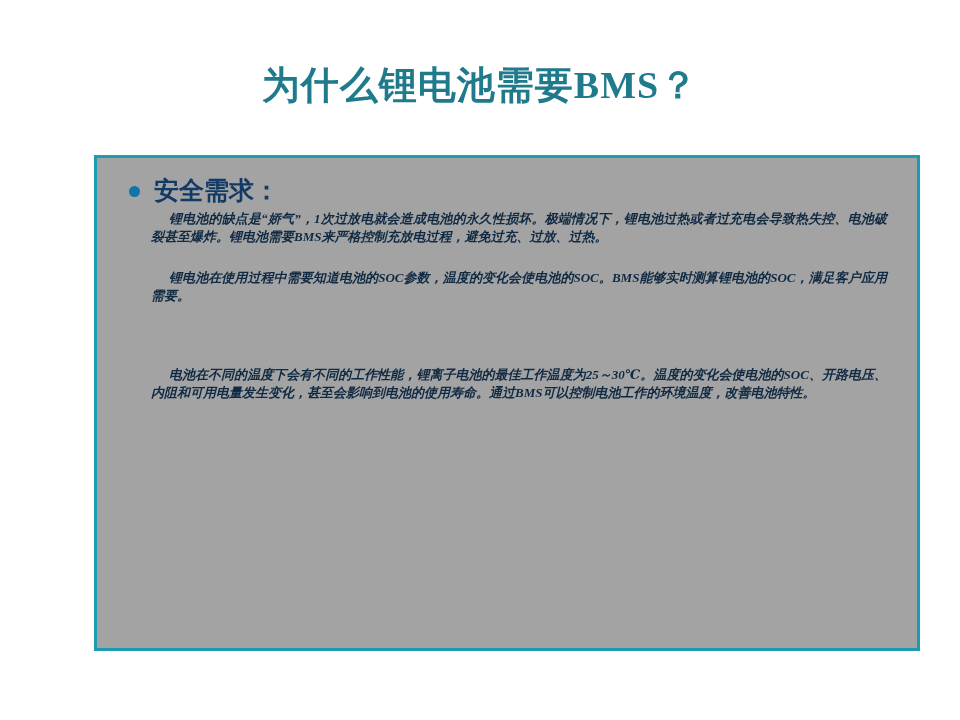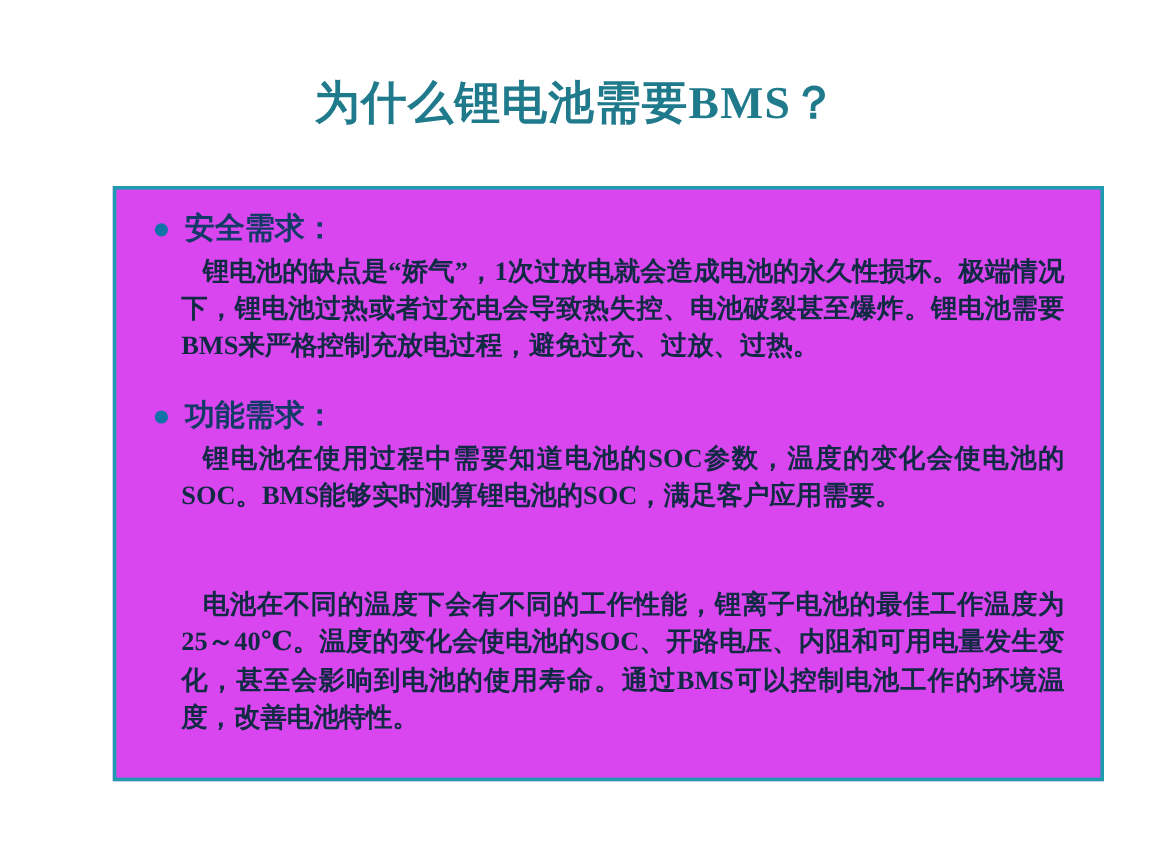--- a/index.html
+++ b/index.html
@@ -33,21 +33,21 @@
     font-family: "Liberation Serif", "DejaVu Serif", serif;
   }
   .content-box {
     position: absolute;
     left: 94px;
     top: 143px;
     width: 826px;
     height: 496px;
     border: 3px solid #1f9bb0;
     box-sizing: border-box;
-    background: #d946ef;
+    background: #a3a3a3;
     padding: 12px 30px 10px 18px;
   }
   .bullet-block {
     position: relative;
     padding-left: 14px;
   }
   .bullet-head {
     display: flex;
     align-items: flex-start;
     margin-top: 6px;
@@ -64,27 +64,28 @@
   }
   .bullet-label {
     color: #123a66;
     font-size: 25px;
     font-weight: bold;
     line-height: 1.2;
     font-family: "Liberation Serif", "DejaVu Serif", serif;
   }
   .para {
     color: #102a43;
-    font-size: 22px;
+    font-size: 13px;
     line-height: 1.42;
     text-align: justify;
     margin: 0 0 0 22px;
     font-family: "Liberation Serif", "DejaVu Serif", serif;
     font-weight: bold;
     letter-spacing: 0px;
+    font-style: italic;
   }
   .para.indent {
     text-indent: 18px;
   }
   .para.indent2 {
     text-indent: 48px;
   }
   .gap-md { height: 22px; }
   .gap-lg { height: 30px; }
 </style>
@@ -101,24 +102,20 @@
       <div class="bullet-head">
         <span class="bullet-dot"></span>
         <span class="bullet-label">安全需求：</span>
       </div>
       <p class="para indent">锂电池的缺点是“娇气”，1次过放电就会造成电池的永久性损坏。极端情况下，锂电池过热或者过充电会导致热失控、电池破裂甚至爆炸。锂电池需要BMS来严格控制充放电过程，避免过充、过放、过热。</p>
     </div>
 
     <div class="gap-md"></div>
 
     <div class="bullet-block">
-      <div class="bullet-head">
-        <span class="bullet-dot"></span>
-        <span class="bullet-label">功能需求：</span>
-      </div>
       <p class="para indent">锂电池在使用过程中需要知道电池的SOC参数，温度的变化会使电池的SOC。BMS能够实时测算锂电池的SOC，满足客户应用需要。</p>
       <div class="gap-lg"></div>
       <div class="gap-lg"></div>
-      <p class="para indent">电池在不同的温度下会有不同的工作性能，锂离子电池的最佳工作温度为25～40℃。温度的变化会使电池的SOC、开路电压、内阻和可用电量发生变化，甚至会影响到电池的使用寿命。通过BMS可以控制电池工作的环境温度，改善电池特性。</p>
+      <p class="para indent">电池在不同的温度下会有不同的工作性能，锂离子电池的最佳工作温度为25～30℃。温度的变化会使电池的SOC、开路电压、内阻和可用电量发生变化，甚至会影响到电池的使用寿命。通过BMS可以控制电池工作的环境温度，改善电池特性。</p>
     </div>
 
   </div>
 </div>
 
 </body></html>

